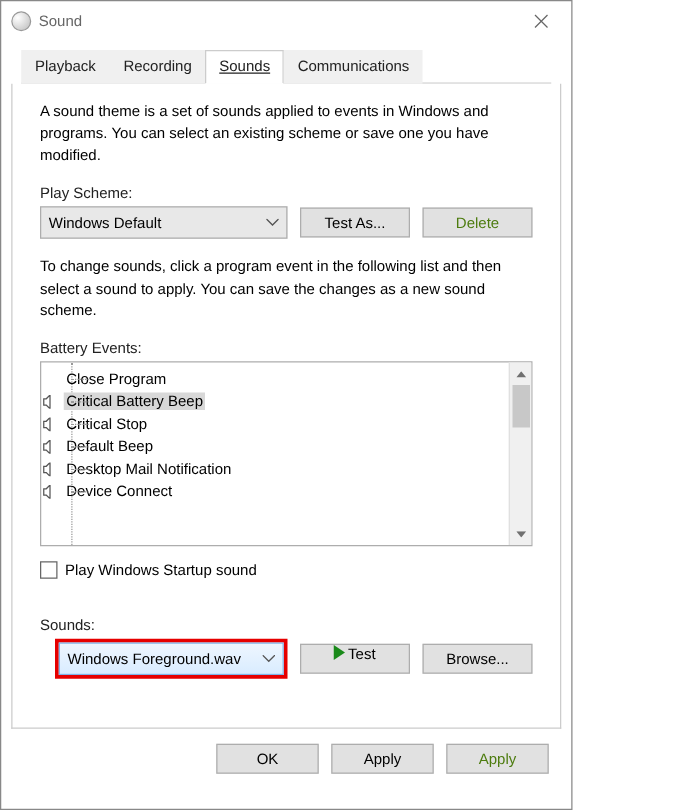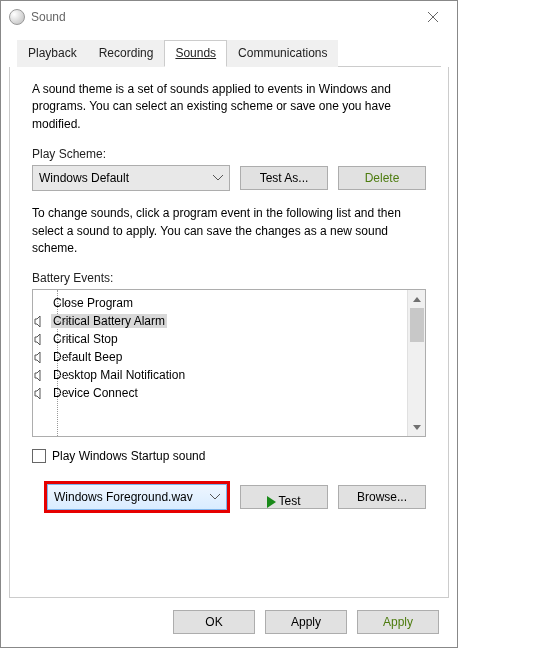--- a/index.html
+++ b/index.html
@@ -31,27 +31,27 @@
   .item { height: 18px; display: flex; align-items: center; font-size: 12px; position: relative; }
   .hline { position: absolute; left: 24px; top: 9px; width: 14px; border-top: 1px dotted #999; }
   .spk { width: 14px; height: 14px; margin-right: 4px; display: flex; align-items: center; justify-content: center; }
   .spk svg { display: block; }
   .item .txt { padding: 0 2px; }
   .item.sel .txt { background: #d8d8d8; }
   .scroll { width: 18px; background: #f0f0f0; border-left: 1px solid #e0e0e0; display: flex; flex-direction: column; align-items: center; }
   .scroll .sb-btn { height: 18px; width: 100%; display: flex; align-items: center; justify-content: center; }
   .scroll .thumb { width: 14px; height: 34px; background: #c8c8c8; margin-top: 0; }
   .scroll .track { flex: 1; }
-  .chkrow { display: flex; align-items: center; margin-bottom: 18px; gap: 6px; }
+  .chkrow { display: flex; align-items: center; margin-bottom: 30px; gap: 6px; }
   .chk { width: 14px; height: 14px; border: 1px solid #666; background: #fff; }
   .hl { border: 3px solid #e60000; padding: 0; margin-left: 12px; }
   .hl .combo { border: 1px solid #7eb4ea; background: linear-gradient(#eef6ff,#d9ecff); height: 22px; }
-  .play { display: flex; align-items: flex-end; gap: 2px; }
+  .play { display: flex; align-items: flex-start; gap: 2px; }
   .play .tri { width: 0; height: 0; border-left: 9px solid #1a8a1a; border-top: 6px solid transparent; border-bottom: 6px solid transparent; }
-  .footer { padding: 12px 18px 13px; display: flex; justify-content: flex-end; gap: 10px; }
+  .footer { padding: 12px 18px 28px; display: flex; justify-content: flex-end; gap: 10px; }
   .footer .btn { min-width: 82px; }
 </style>
 </head>
 <body>
 
 <div class="window">
   <div class="titlebar">
     <div class="globe"></div>
     <div class="title">Sound</div>
     <div class="close">
@@ -99,21 +99,21 @@
             <span class="spk"></span>
             <span class="txt">Close Program</span>
           </div>
         <div class="item sel">
             <div class="hline"></div>
             <span class="spk">
               <svg width="12" height="11">
                 <path d="M1 3 h2 l3 -3 v11 l-3 -3 h-2 z" fill="none" stroke="#555" stroke-width="1"></path>
               </svg>
             </span>
-            <span class="txt">Critical Battery Alarm</span>
+            <span class="txt">Critical Battery Beep</span>
           </div>
         <div class="item">
             <div class="hline"></div>
             <span class="spk">
               <svg width="12" height="11">
                 <path d="M1 3 h2 l3 -3 v11 l-3 -3 h-2 z" fill="none" stroke="#555" stroke-width="1"></path>
               </svg>
             </span>
             <span class="txt">Critical Stop</span>
           </div>
@@ -159,20 +159,21 @@
             </svg>
           </div>
       </div>
     </div>
 
     <div class="chkrow">
       <div class="chk"></div>
       <span>Play Windows Startup sound</span>
     </div>
 
+    <div class="lbl">Sounds:</div>
     <div class="row" style="margin-bottom:6px">
       <div class="hl" style="flex:1.3">
         <div class="combo">
           <span>Windows Foreground.wav</span>
           <span class="arrow">
               <svg width="10" height="6">
                 <path d="M0 0 L5 5 L10 0" fill="none" stroke="#555" stroke-width="1"></path>
               </svg>
             </span>
         </div>

